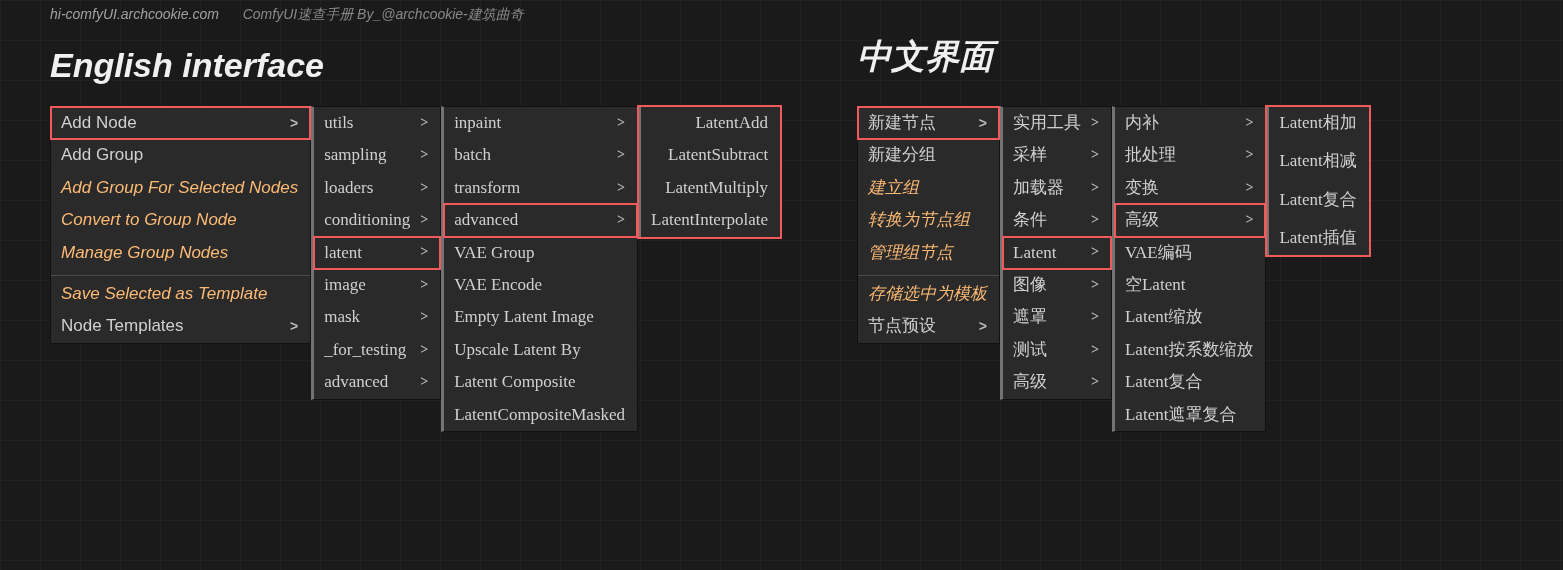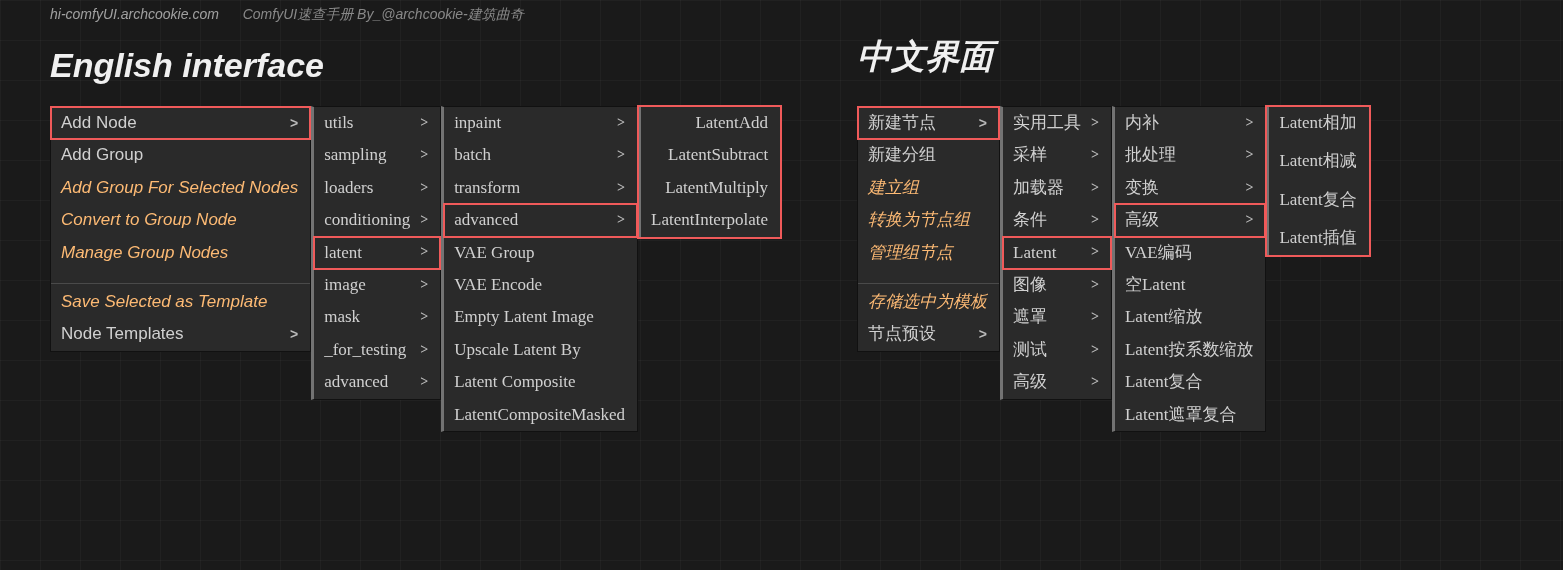--- a/index.html
+++ b/index.html
@@ -63,21 +63,21 @@
     align-items: center;
     justify-content: space-between;
     gap: 10px;
     white-space: nowrap;
     color: #d0d0d0;
     cursor: default;
     position: relative;
   }
   .menu .item.sep-top {
     border-top: 1px solid #4a4a4a;
-    margin-top: 14px;
+    margin-top: 6px;
     padding-top: 8px;
   }
   .menu .item.disabled { color: #fdba74; font-style: italic; }
   .menu .item .arrow {
     color: #bbb;
     font-size: 14px;
     font-weight: 700;
   }
   .menu .item.hl {
     outline: 2px solid #f05a5a;

